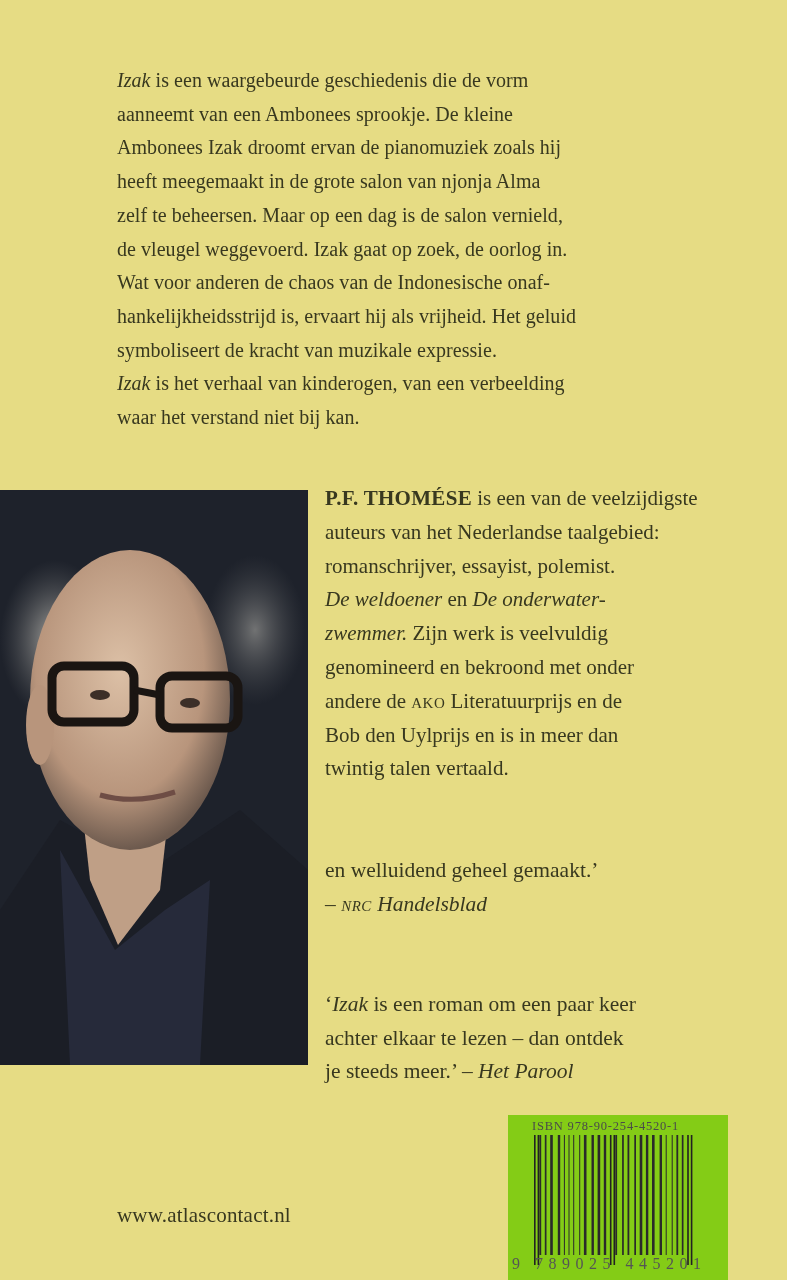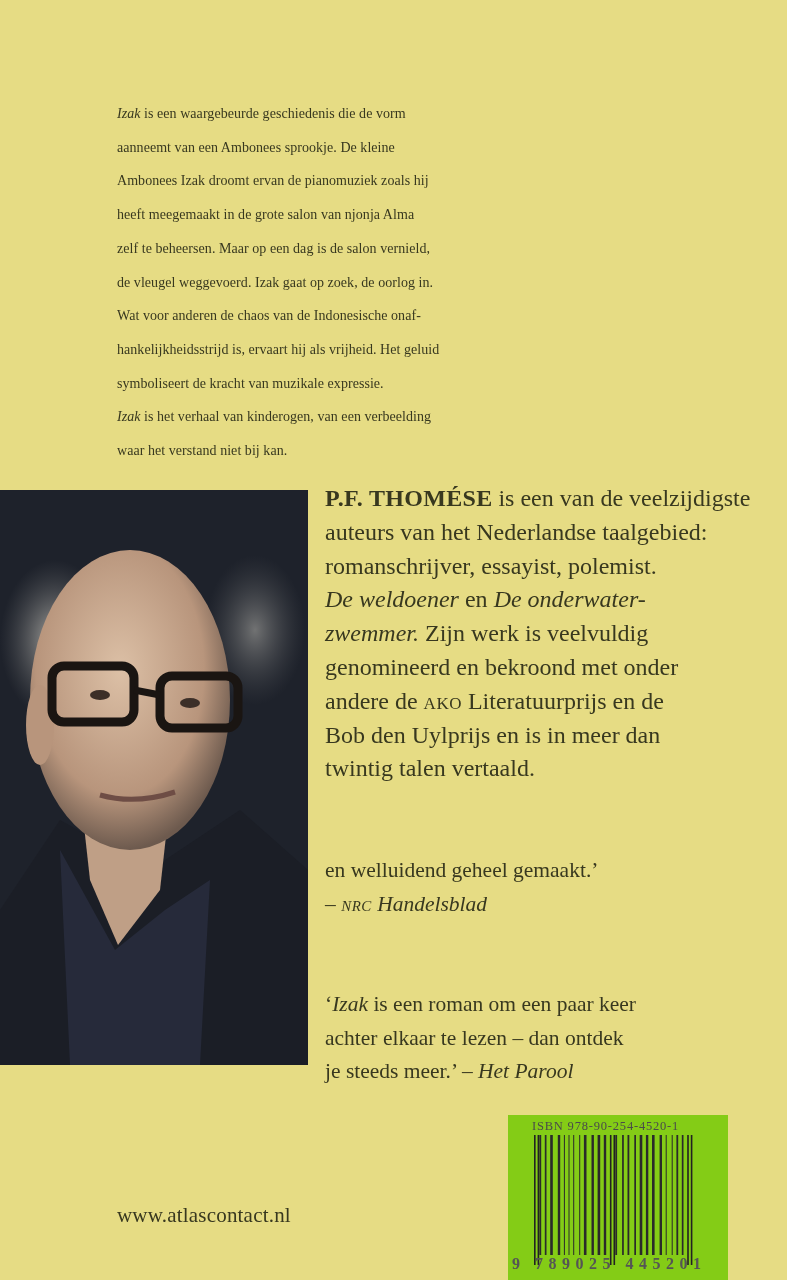--- a/index.html
+++ b/index.html
@@ -2,37 +2,37 @@
 <html><head>
 <meta charset="utf-8">
 <style>
   html, body { margin:0; padding:0; }
   body {
     width:787px; height:1280px; overflow:hidden; position:relative;
     background:#e6dc84;
     font-family:"Liberation Serif", "DejaVu Serif", serif;
     color:#38381f;
   }
-  .para { position:absolute; left:117px; top:64px; width:660px; font-size:14px; line-height:33.7px; letter-spacing:0.05px;margin-top:33px; }
+  .para { position:absolute; left:117px; top:64px; width:660px; font-size:20px; line-height:33.7px; letter-spacing:0.05px; }
   .line { display:block; white-space:nowrap; }
   em { font-style:italic; }
   .sc { font-variant:small-caps; letter-spacing:0.5px; }
   .bold-sc { font-variant:small-caps; font-weight:bold; letter-spacing:0.3px; }
   .photo {
     position:absolute; left:0; top:490px; width:308px; height:575px; overflow:hidden;
     background:radial-gradient(ellipse at 40% 30%, #2f3440 0%, #1f232c 60%, #181b22 100%);
   }
-  .bio { position:absolute; left:325px; top:482px; width:460px; font-size:24px; line-height:33.8px; }
+  .bio { position:absolute; left:325px; top:482px; width:460px; font-size:21px; line-height:33.8px; }
   .quote1 { position:absolute; left:325px; top:854px; width:460px; font-size:21.5px; line-height:33.6px; }
   .quote2 { position:absolute; left:325px; top:988px; width:460px; font-size:21.5px; line-height:33.6px; }
   .website { position:absolute; left:117px; top:1203px; font-size:21px; letter-spacing:0.2px; }
   .barcode-box { position:absolute; left:508px; top:1115px; width:220px; height:197px; background:#84cc16; }
   .isbn-top { position:absolute; left:24px; top:4px; font-size:12.5px; letter-spacing:0.8px; color:#4a4a4a; white-space:nowrap; }
   .bars { position:absolute; left:26px; top:20px; width:170px; height:130px; }
-  .isbn-bottom { position:absolute; left:4px; top:140px; width:215px; font-size:16px; letter-spacing:5.5px; color:#555; white-space:nowrap;font-weight:bold; }
+  .isbn-bottom { position:absolute; left:4px; top:140px; width:215px; font-size:16px; letter-spacing:5.5px; color:#555; white-space:nowrap; }
 </style>
 </head>
 <body>
 
 <div class="para" id="blurb">
     <span class="line"><em>Izak</em> is een waargebeurde geschiedenis die de vorm</span>
     <span class="line">aanneemt van een Ambonees sprookje. De kleine</span>
     <span class="line">Ambonees Izak droomt ervan de pianomuziek zoals hij</span>
     <span class="line">heeft meegemaakt in de grote salon van njonja Alma</span>
     <span class="line">zelf te beheersen. Maar op een dag is de salon vernield,</span>

